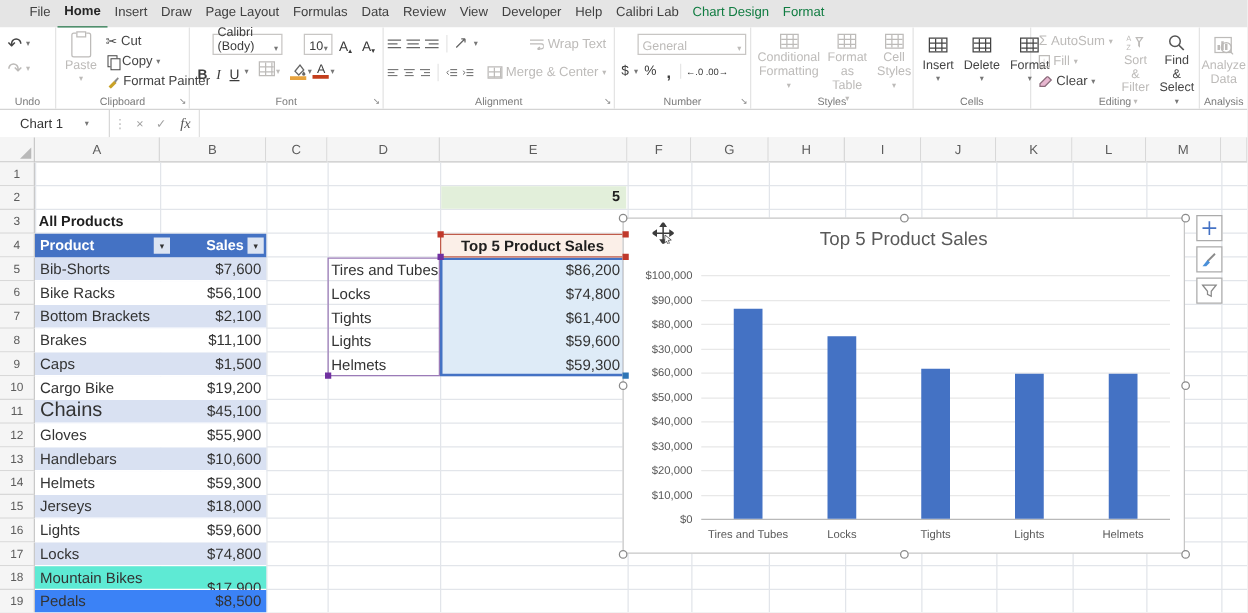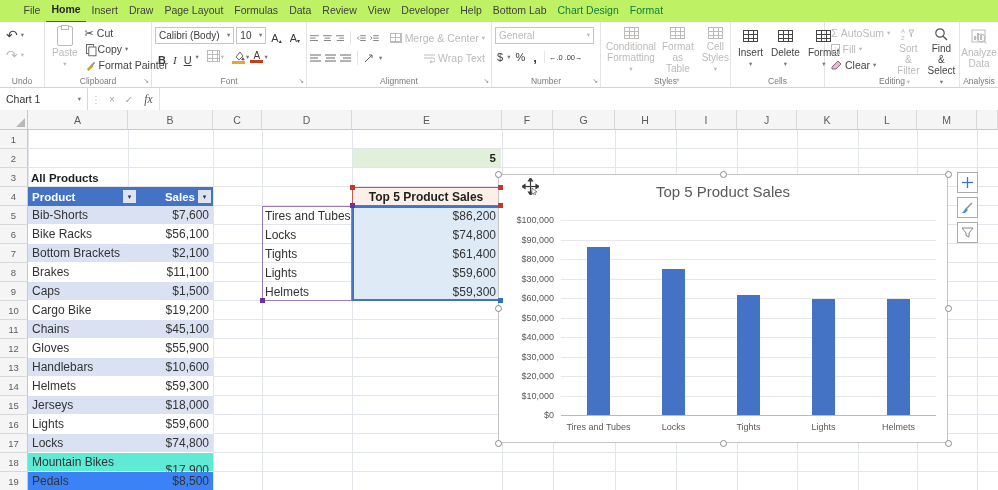--- a/index.html
+++ b/index.html
@@ -1,50 +1,50 @@
 <!DOCTYPE html>
 <html><head>
 <meta charset="utf-8">
 <style>
   html,body{margin:0;padding:0;background:#e8e8e8;}
   #app{position:relative;width:998px;height:490px;background:#fff;overflow:hidden;
        font-family:"Liberation Sans",sans-serif;color:#444;}
   
-  #tabrow{position:absolute;left:0;top:0;right:0;height:22px;background:#bef264;display:flex;align-items:center;padding-left:18px;}
+  #tabrow{position:absolute;left:0;top:0;right:0;height:22px;background:#e5e5e5;display:flex;align-items:center;padding-left:18px;}
   .tab{font-size:10.5px;color:#404040;padding:0 5.5px;height:22px;line-height:21px;white-space:nowrap;}
   .tab.active{font-weight:bold;color:#262626;border-bottom:2px solid #217346;}
   .tab.ctx{color:#107C41;}
   
   #ribbon{position:absolute;left:0;top:22px;width:998px;height:65px;background:#fff;border-bottom:1px solid #d4d4d4;display:flex;}
   .group{position:relative;height:100%;border-right:1px solid #e4e4e4;box-sizing:border-box;padding:3px 3px 13px 3px;}
   .glabel{position:absolute;bottom:1px;left:0;right:0;text-align:center;font-size:8.5px;color:#7a7a7a;}
   .launcher{position:absolute;bottom:2px;right:2px;font-size:7px;color:#8a8a8a;}
   .dis, .dis *{color:#bdbbb9 !important;}
   .rrow{display:flex;align-items:center;height:20px;}
   .sbtn{display:flex;align-items:center;gap:3px;font-size:10.5px;color:#444;padding:0 3px;height:19px;white-space:nowrap;}
   .bigbtn{display:flex;flex-direction:column;align-items:center;font-size:10px;color:#444;padding:2px 4px 0 4px;text-align:center;line-height:11px;white-space:nowrap;}
   .bigbtn .bicon{height:18px;display:flex;align-items:center;margin-bottom:2px;}
   .arr{font-size:6.5px;color:#777;}
   .vsep{width:1px;height:38px;background:#e6e6e6;margin:0 2px;align-self:center;}
-  .selbox{border:1px solid #c8c6c4;background:#fff;font-size:10px;color:#3b3b3b;display:flex;align-items:center;justify-content:space-between;padding:0 3px;height:17px;box-sizing:border-box;}
+  .selbox{border:1px solid #c8c6c4;background:#fff;font-size:10px;color:#3b3b3b;display:flex;align-items:flex-end;justify-content:space-between;padding:0 3px;height:17px;box-sizing:border-box;margin-left:15px;}
   .ic-lines{display:inline-block;width:11px;height:9px;}
   .tbl-ic{display:inline-block;width:15px;height:12px;border:1px solid currentColor;box-sizing:border-box;
     background:linear-gradient(currentColor,currentColor) 0 3px/100% 1px no-repeat,
                linear-gradient(currentColor,currentColor) 0 7px/100% 1px no-repeat,
                linear-gradient(currentColor,currentColor) 4px 0/1px 100% no-repeat,
                linear-gradient(currentColor,currentColor) 9px 0/1px 100% no-repeat;}
   .clip-ic{display:inline-block;width:14px;height:18px;border:1px solid currentColor;border-radius:2px;position:relative;}
   .clip-ic:before{content:"";position:absolute;left:3px;top:-2px;width:6px;height:3px;background:#fff;border:1px solid currentColor;}
   .copy-ic{display:inline-block;width:8px;height:10px;border:1px solid currentColor;position:relative;background:#fff;}
   .copy-ic:before{content:"";position:absolute;left:2px;top:2px;width:8px;height:10px;border:1px solid currentColor;background:#fff;}
   .colorbar{display:block;width:13px;height:3px;margin-top:0px;}
   .fontbtn{font-size:11px;padding:0 3px;color:#3b3b3b;display:flex;align-items:flex-end;height:18px;}
   
   #fbar{position:absolute;left:0;top:88px;width:998px;height:22px;background:#fff;border-bottom:1px solid #d4d4d4;display:flex;align-items:center;}
-  #namebox{width:88px;height:100%;border-right:1px solid #d8d8d8;display:flex;align-items:center;justify-content:space-between;padding:0 6px;box-sizing:border-box;font-size:10.5px;color:#333;}
+  #namebox{width:88px;height:100%;border-right:1px solid #d8d8d8;display:flex;align-items:center;justify-content:space-between;padding:0 16px;box-sizing:border-box;font-size:10.5px;color:#333;}
   .fbtn{font-size:10px;color:#a0a0a0;padding:0 5px;}
   #fxlab{font-family:"Liberation Serif",serif;font-style:italic;font-size:11.5px;color:#555;padding:0 6px;}
   #finput{flex:1;height:100%;border-left:1px solid #e0e0e0;}
   
   #sheet{position:absolute;left:0;top:110px;width:998px;height:380px;background:#fff;}
   .colhead,.rowhead{position:absolute;background:#f5f5f5;box-sizing:border-box;color:#5c5c5c;
      display:flex;align-items:center;justify-content:center;}
   .colhead{top:0;height:20px;font-size:10.5px;border-right:1px solid #d8d8d8;border-bottom:1px solid #c9c9c9;}
   .rowhead{left:0;width:28px;font-size:9.5px;border-bottom:1px solid #d8d8d8;border-right:1px solid #c9c9c9;}
   #selall{position:absolute;left:0;top:0;width:28px;height:20px;background:#f5f5f5;border-right:1px solid #c9c9c9;border-bottom:1px solid #c9c9c9;box-sizing:border-box;}
@@ -65,21 +65,21 @@
       <div class="tab active">Home</div>
       <div class="tab">Insert</div>
       <div class="tab">Draw</div>
       <div class="tab">Page Layout</div>
       <div class="tab">Formulas</div>
       <div class="tab">Data</div>
       <div class="tab">Review</div>
       <div class="tab">View</div>
       <div class="tab">Developer</div>
       <div class="tab">Help</div>
-      <div class="tab">Bottom Lab</div>
+      <div class="tab">Calibri Lab</div>
       <div class="tab ctx">Chart Design</div>
       <div class="tab ctx">Format</div>
     </div>
 
   <div id="ribbon">
 
     <div class="group" style="width:45px;">
       <div class="rrow">
           <span class="sbtn">
             <span style="font-size:14px;">↶</span>
@@ -159,66 +159,20 @@
             <span>A</span>
             <span class="colorbar" style="background:#C43E1C;"></span>
           </span>
           <span class="arr">▾</span>
       </div>
       <div class="glabel">Font</div>
       <div class="launcher">↘</div>
     </div>
 
     <div class="group" style="width:185px;">
-      <div class="rrow" style="gap:4px;margin-top:3px;">
-        <svg class="ic-lines" viewBox="0 0 11 9">
-            <g stroke="#666">
-              <line x1="0" y1="1" x2="11" y2="1"></line>
-              <line x1="0" y1="4" x2="7" y2="4"></line>
-              <line x1="0" y1="7" x2="10" y2="7"></line>
-            </g>
-          </svg>
-        <svg class="ic-lines" viewBox="0 0 11 9">
-            <g stroke="#666">
-              <line x1="0" y1="1" x2="11" y2="1"></line>
-              <line x1="2" y1="4" x2="9" y2="4"></line>
-              <line x1="1" y1="7" x2="10" y2="7"></line>
-            </g>
-          </svg>
-        <svg class="ic-lines" viewBox="0 0 11 9">
-            <g stroke="#666">
-              <line x1="0" y1="1" x2="11" y2="1"></line>
-              <line x1="4" y1="4" x2="11" y2="4"></line>
-              <line x1="1" y1="7" x2="11" y2="7"></line>
-            </g>
-          </svg>
-        <span class="vsep" style="height:14px;"></span>
-        <svg class="ic-lines" viewBox="0 0 11 9">
-            <g stroke="#666">
-              <line x1="4" y1="1" x2="11" y2="1"></line>
-              <line x1="4" y1="4" x2="11" y2="4"></line>
-              <line x1="4" y1="7" x2="11" y2="7"></line>
-              <path d="M2.5 2 L0.5 4 L2.5 6" fill="none"></path>
-            </g>
-          </svg>
-        <svg class="ic-lines" viewBox="0 0 11 9">
-            <g stroke="#666">
-              <line x1="4" y1="1" x2="11" y2="1"></line>
-              <line x1="4" y1="4" x2="11" y2="4"></line>
-              <line x1="4" y1="7" x2="11" y2="7"></line>
-              <path d="M0.5 2 L2.5 4 L0.5 6" fill="none"></path>
-            </g>
-          </svg>
-        <span style="flex:1;"></span>
-        <span class="sbtn dis">
-            <span class="tbl-ic" style="width:12px;height:10px;"></span>
-            <span>Merge &amp; Center</span>
-            <span class="arr">▾</span>
-          </span>
-      </div>
       <div class="rrow" style="gap:4px;">
         <svg class="ic-lines" viewBox="0 0 11 9">
             <g stroke="#666">
               <line x1="0" y1="1" x2="11" y2="1"></line>
               <line x1="0" y1="4" x2="8" y2="4"></line>
               <line x1="0" y1="7" x2="11" y2="7"></line>
             </g>
           </svg>
         <svg class="ic-lines" viewBox="0 0 11 9">
             <g stroke="#666">
@@ -241,20 +195,66 @@
           <span class="arr">▾</span>
         <span style="flex:1;"></span>
         <span class="sbtn dis">
             <svg width="11" height="9" viewBox="0 0 11 9">
               <g stroke="currentColor" fill="none">
                 <line x1="0" y1="1" x2="11" y2="1"></line>
                 <path d="M0 4 L9 4 Q11 4 11 6 Q11 8 9 8 L6 8 M6 8 l2-1.5 M6 8 l2 1.5"></path>
               </g>
             </svg>
             <span>Wrap Text</span>
+          </span>
+      </div>
+      <div class="rrow" style="gap:4px;margin-top:3px;">
+        <svg class="ic-lines" viewBox="0 0 11 9">
+            <g stroke="#666">
+              <line x1="0" y1="1" x2="11" y2="1"></line>
+              <line x1="0" y1="4" x2="7" y2="4"></line>
+              <line x1="0" y1="7" x2="10" y2="7"></line>
+            </g>
+          </svg>
+        <svg class="ic-lines" viewBox="0 0 11 9">
+            <g stroke="#666">
+              <line x1="0" y1="1" x2="11" y2="1"></line>
+              <line x1="2" y1="4" x2="9" y2="4"></line>
+              <line x1="1" y1="7" x2="10" y2="7"></line>
+            </g>
+          </svg>
+        <svg class="ic-lines" viewBox="0 0 11 9">
+            <g stroke="#666">
+              <line x1="0" y1="1" x2="11" y2="1"></line>
+              <line x1="4" y1="4" x2="11" y2="4"></line>
+              <line x1="1" y1="7" x2="11" y2="7"></line>
+            </g>
+          </svg>
+        <span class="vsep" style="height:14px;"></span>
+        <svg class="ic-lines" viewBox="0 0 11 9">
+            <g stroke="#666">
+              <line x1="4" y1="1" x2="11" y2="1"></line>
+              <line x1="4" y1="4" x2="11" y2="4"></line>
+              <line x1="4" y1="7" x2="11" y2="7"></line>
+              <path d="M2.5 2 L0.5 4 L2.5 6" fill="none"></path>
+            </g>
+          </svg>
+        <svg class="ic-lines" viewBox="0 0 11 9">
+            <g stroke="#666">
+              <line x1="4" y1="1" x2="11" y2="1"></line>
+              <line x1="4" y1="4" x2="11" y2="4"></line>
+              <line x1="4" y1="7" x2="11" y2="7"></line>
+              <path d="M0.5 2 L2.5 4 L0.5 6" fill="none"></path>
+            </g>
+          </svg>
+        <span style="flex:1;"></span>
+        <span class="sbtn dis">
+            <span class="tbl-ic" style="width:12px;height:10px;"></span>
+            <span>Merge &amp; Center</span>
+            <span class="arr">▾</span>
           </span>
       </div>
       <div class="glabel">Alignment</div>
       <div class="launcher">↘</div>
     </div>
 
     <div class="group" style="width:109px;">
       <div class="rrow">
         <span class="selbox dis" style="width:99px;">
             <span>General</span>
@@ -491,21 +491,21 @@
       </div>
       <div style="left: 28px; top: 172px; width: 185px; height: 19px; background: rgb(217, 225, 242); border-bottom: 1px solid rgb(255, 255, 255); box-sizing: border-box; z-index: 2; position: absolute;">
         <div style="position: absolute; left: 4px; top: 0px; height: 18px; display: flex; align-items: center; font-size: 12px; color: rgb(51, 51, 51);">Caps</div>
         <div style="position: absolute; right: 4px; top: 0px; height: 18px; display: flex; align-items: center; font-size: 12px; color: rgb(51, 51, 51);">$1,500</div>
       </div>
       <div style="left: 28px; top: 191px; width: 185px; height: 19px; background: rgb(255, 255, 255); border-bottom: 1px solid rgb(255, 255, 255); box-sizing: border-box; z-index: 2; position: absolute;">
         <div style="position: absolute; left: 4px; top: 0px; height: 18px; display: flex; align-items: center; font-size: 12px; color: rgb(51, 51, 51);">Cargo Bike</div>
         <div style="position: absolute; right: 4px; top: 0px; height: 18px; display: flex; align-items: center; font-size: 12px; color: rgb(51, 51, 51);">$19,200</div>
       </div>
       <div style="left: 28px; top: 210px; width: 185px; height: 19px; background: rgb(217, 225, 242); border-bottom: 1px solid rgb(255, 255, 255); box-sizing: border-box; z-index: 2; position: absolute;">
-        <div style="position: absolute; left: 4px; top: 0px; height: 18px; display: flex; align-items: center; font-size: 12px; color: rgb(51, 51, 51);">Chains</div>
+        <div style="position: absolute; left: 4px; top: 0px; height: 18px; display: flex; align-items: center; font-size: 16px; color: rgb(51, 51, 51);">Chains</div>
         <div style="position: absolute; right: 4px; top: 0px; height: 18px; display: flex; align-items: center; font-size: 12px; color: rgb(51, 51, 51);">$45,100</div>
       </div>
       <div style="left: 28px; top: 229px; width: 185px; height: 19px; background: rgb(255, 255, 255); border-bottom: 1px solid rgb(255, 255, 255); box-sizing: border-box; z-index: 2; position: absolute;">
         <div style="position: absolute; left: 4px; top: 0px; height: 18px; display: flex; align-items: center; font-size: 12px; color: rgb(51, 51, 51);">Gloves</div>
         <div style="position: absolute; right: 4px; top: 0px; height: 18px; display: flex; align-items: center; font-size: 12px; color: rgb(51, 51, 51);">$55,900</div>
       </div>
       <div style="left: 28px; top: 248px; width: 185px; height: 19px; background: rgb(217, 225, 242); border-bottom: 1px solid rgb(255, 255, 255); box-sizing: border-box; z-index: 2; position: absolute;">
         <div style="position: absolute; left: 4px; top: 0px; height: 18px; display: flex; align-items: center; font-size: 12px; color: rgb(51, 51, 51);">Handlebars</div>
         <div style="position: absolute; right: 4px; top: 0px; height: 18px; display: flex; align-items: center; font-size: 12px; color: rgb(51, 51, 51);">$10,600</div>
       </div>

